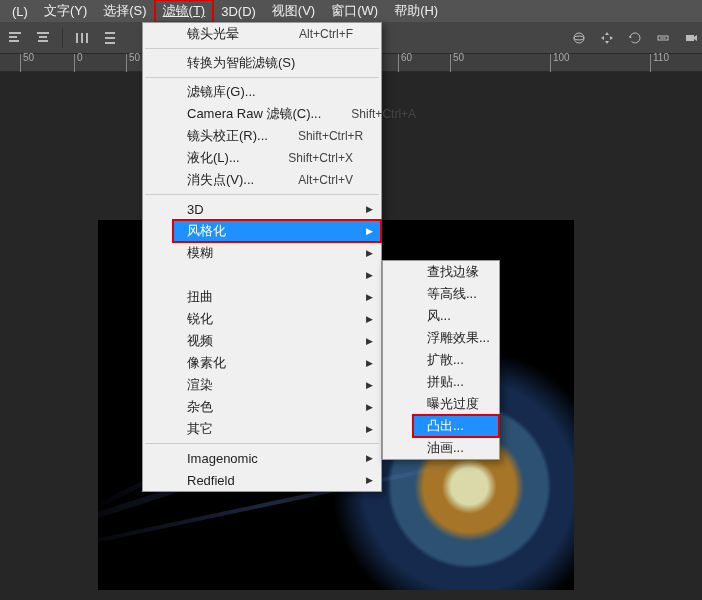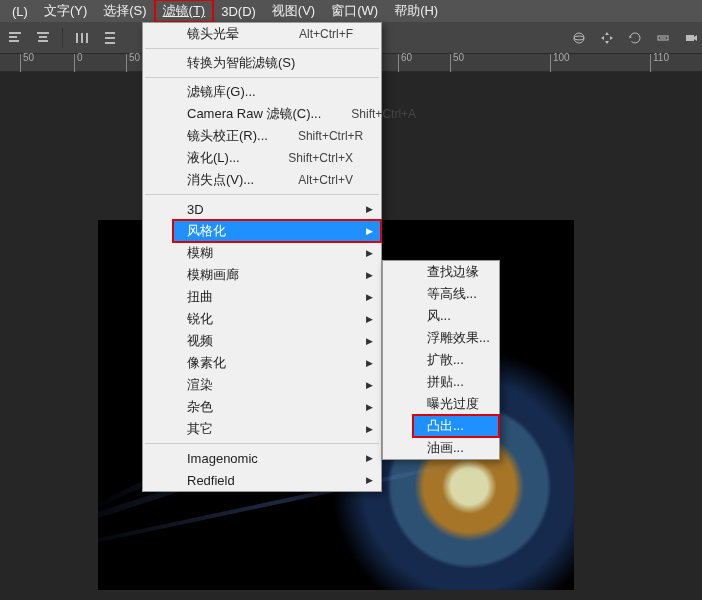--- a/index.html
+++ b/index.html
@@ -172,21 +172,20 @@
     </div>
   <div class="row selected highlight-box">
       <span class="label">风格化</span>
       <span class="arrow">▶</span>
     </div>
   <div class="row">
       <span class="label">模糊</span>
       <span class="arrow">▶</span>
     </div>
   <div class="row">
-      <span class="label">模糊画廊</span>
       <span class="arrow">▶</span>
     </div>
   <div class="row">
       <span class="label">扭曲</span>
       <span class="arrow">▶</span>
     </div>
   <div class="row">
       <span class="label">锐化</span>
       <span class="arrow">▶</span>
     </div>

